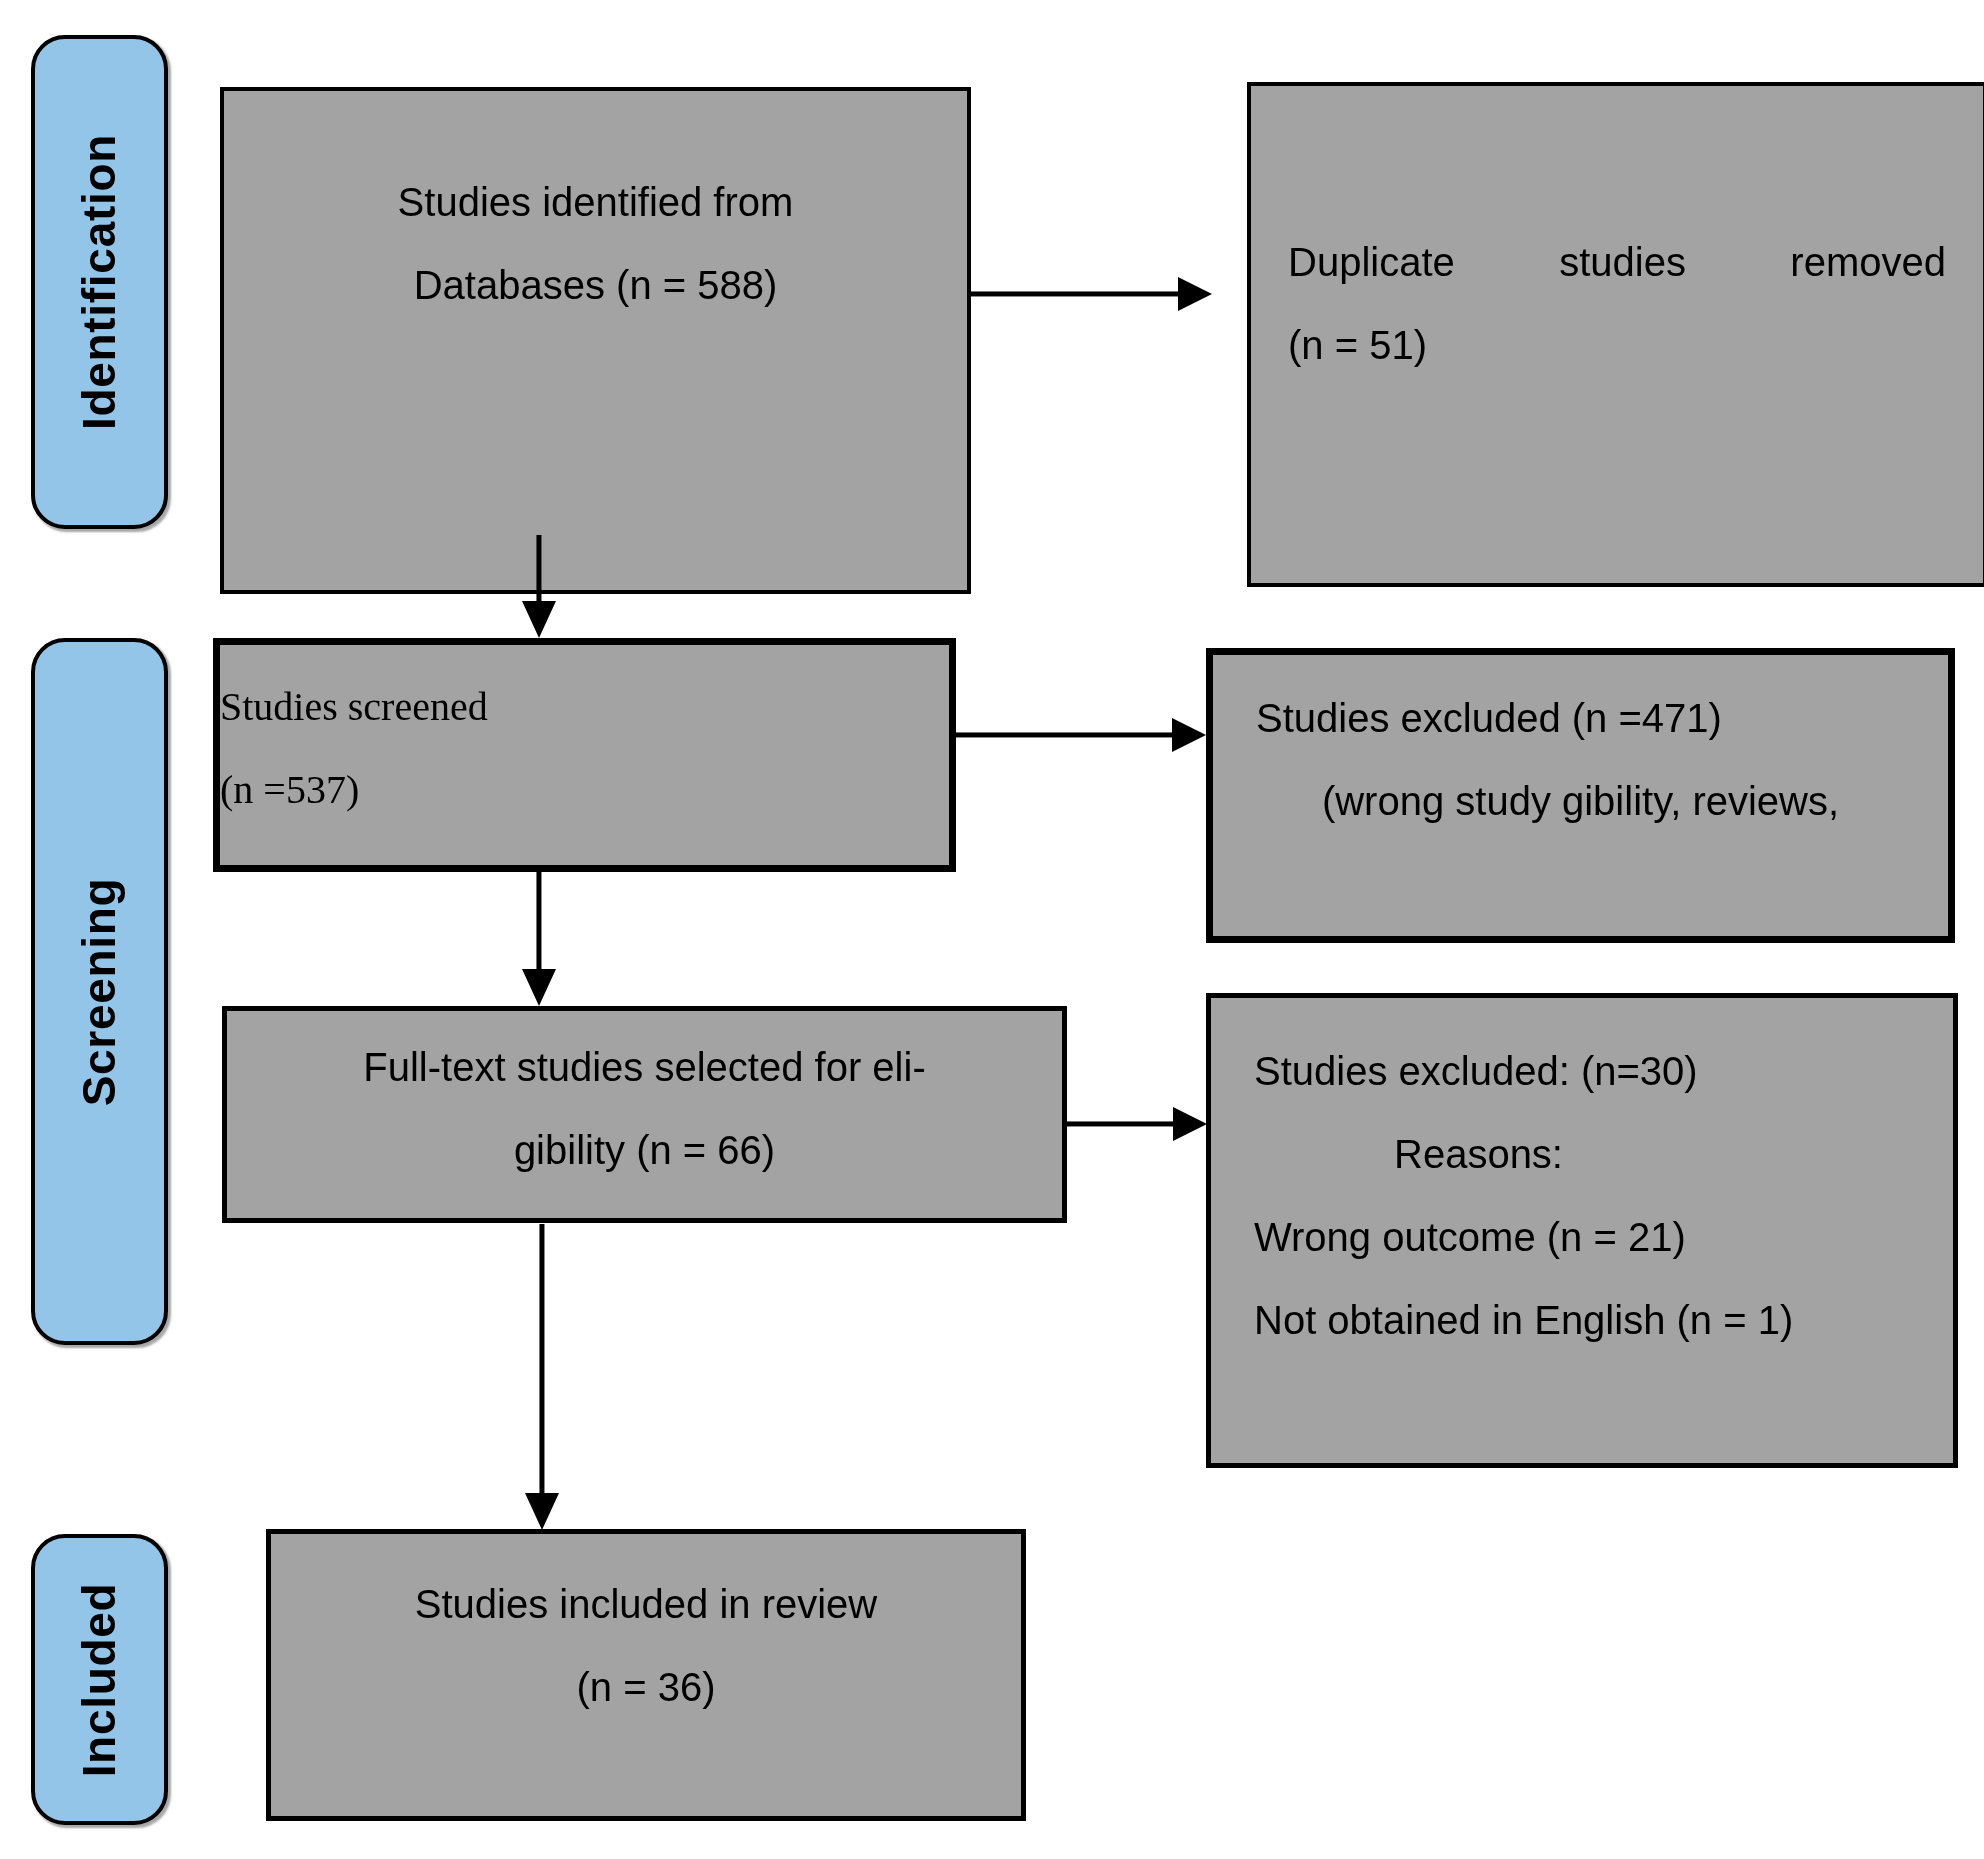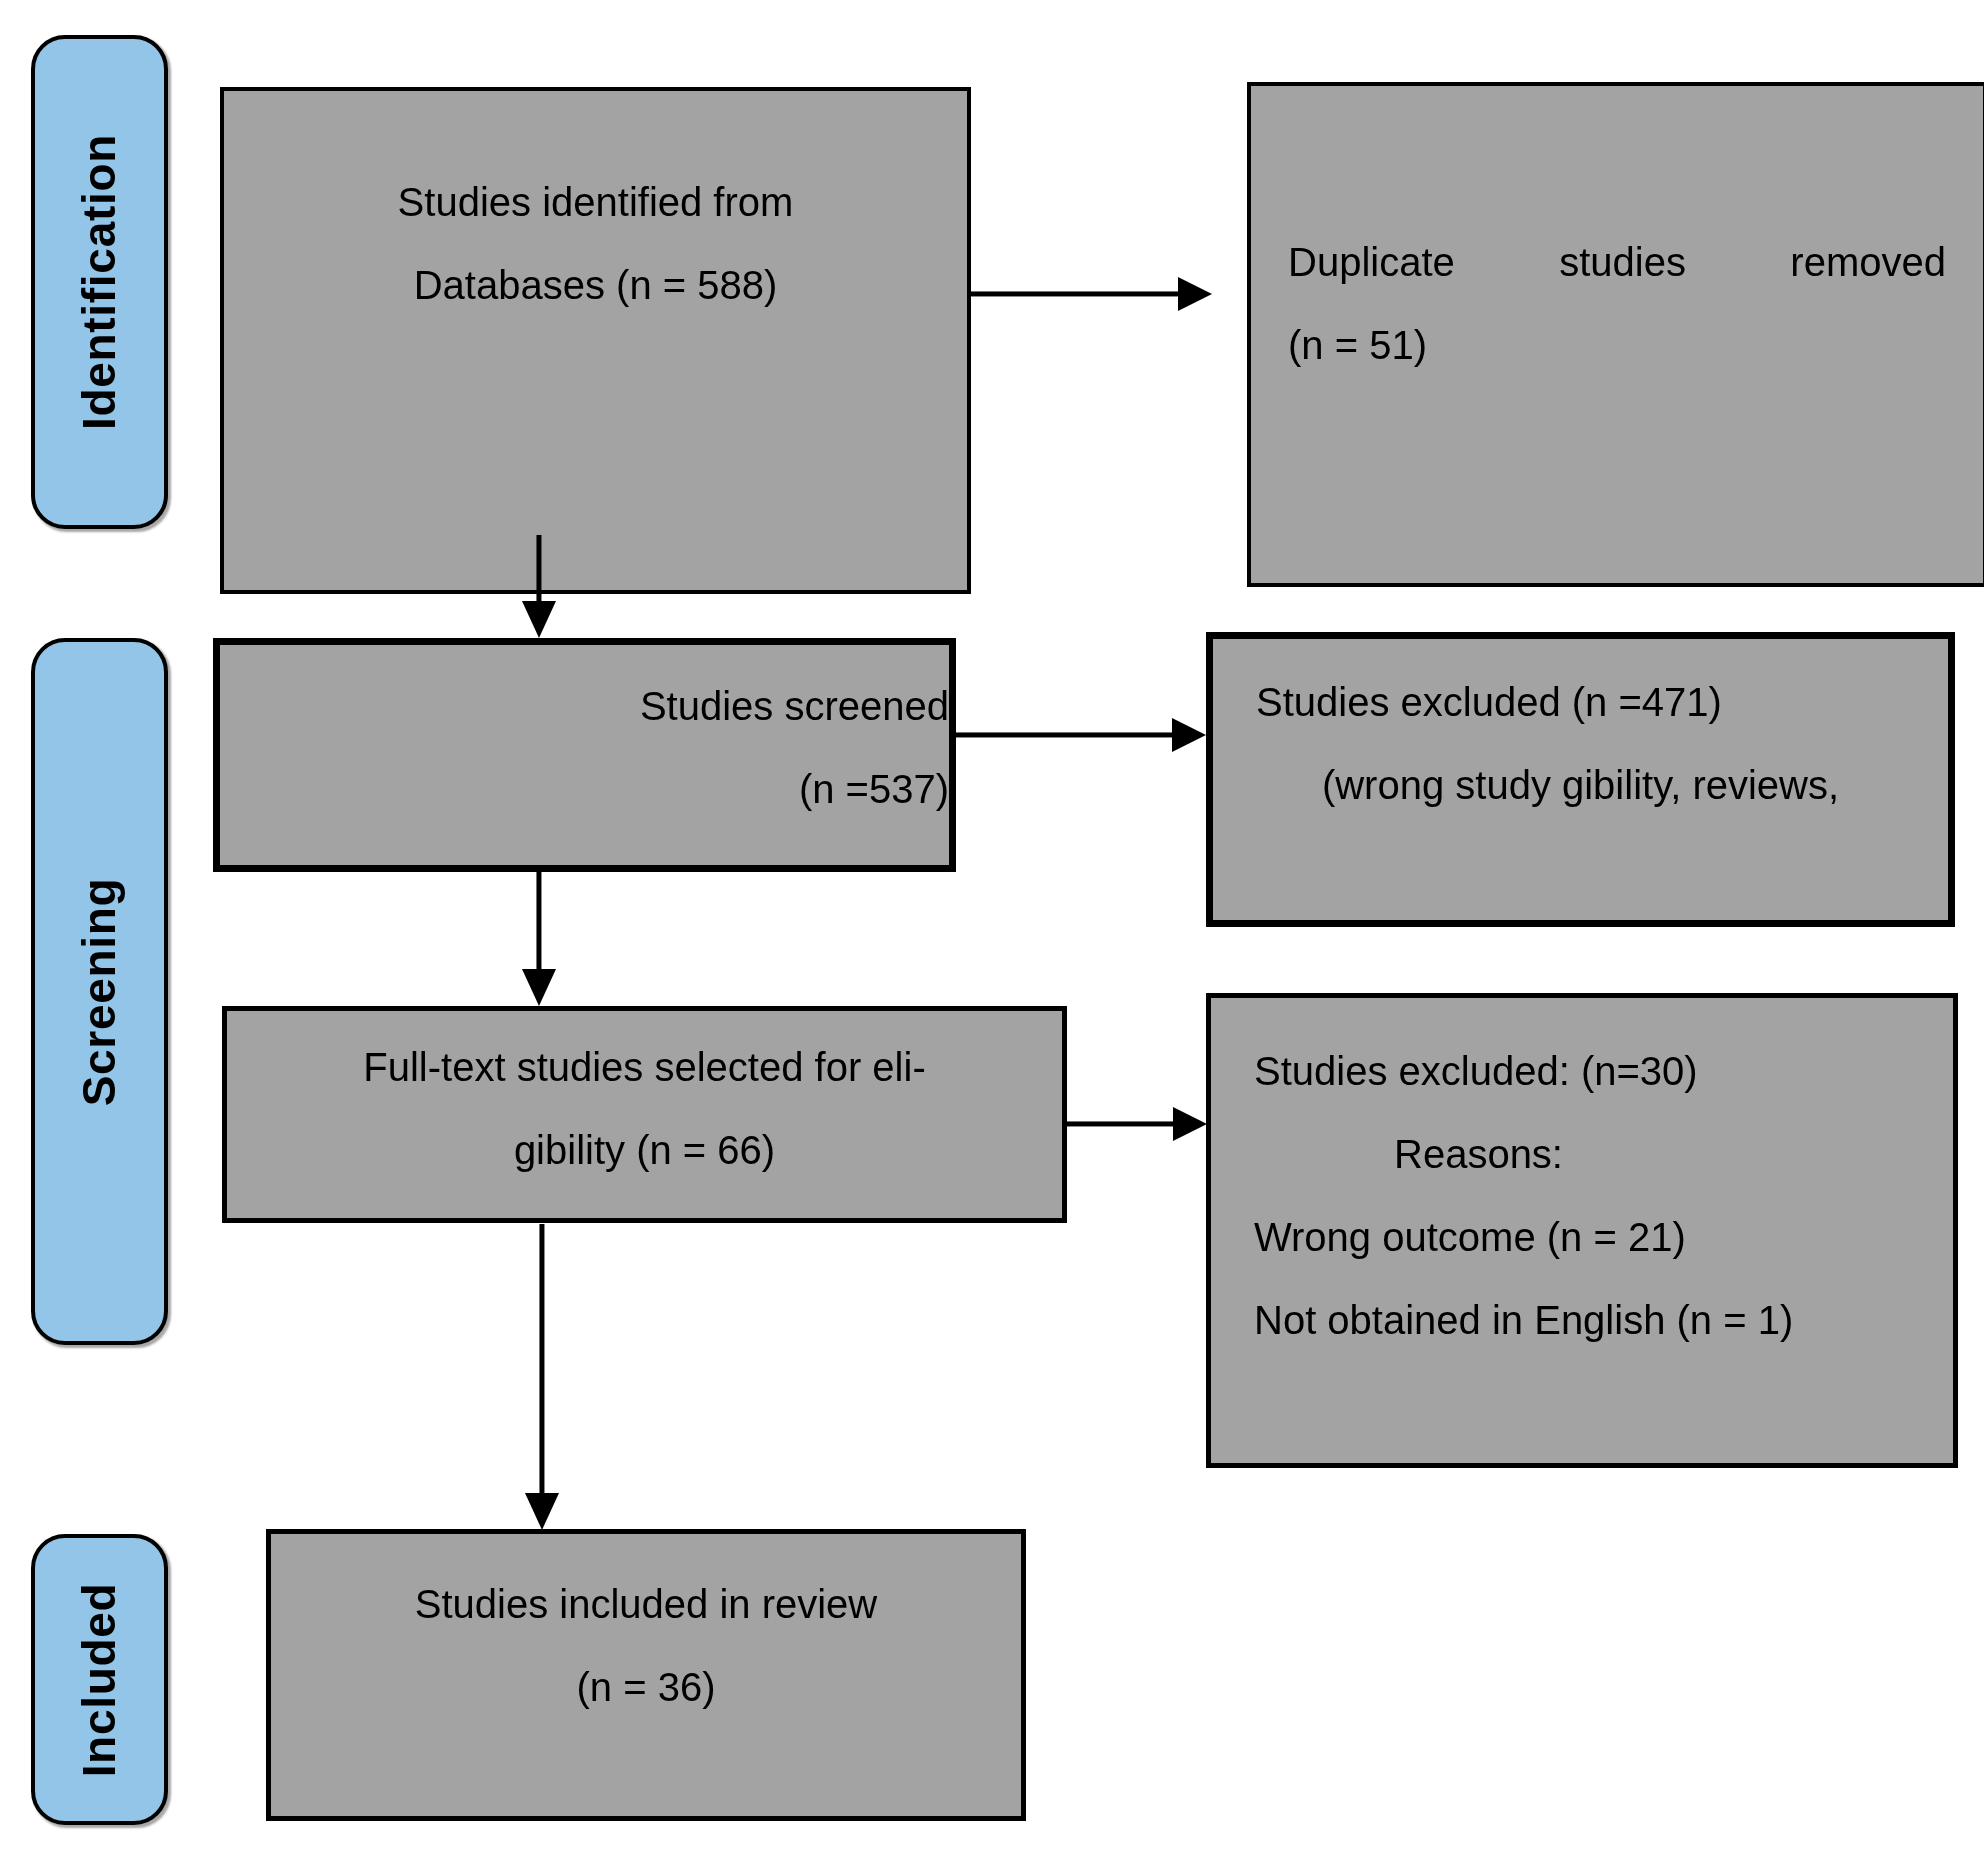--- a/index.html
+++ b/index.html
@@ -43,29 +43,29 @@
   .box {
     position: absolute;
     background: #a3a3a3;
     border: 5.9px solid var(--outline, #000);
     font-size: 40px;
     line-height: 83px;
   }
   #box-identified         { left: 220px;  top: 87px;  width: 751px; height: 507px; border-width: 4.4px; }
   #box-duplicates         { left: 1247px; top: 82px;  width: 740px; height: 505px; border-width: 4.4px; padding-left: 11px; }
   #box-screened           { left: 213px;  top: 638px;  width: 743px; height: 234px; border-width: 7.3px; }
-  #box-excluded-screening { left: 1206px; top: 632px;  width: 749px; height: 295px; border-width: 7.3px; }
+  #box-excluded-screening { left: 1206px; top: 648px;  width: 749px; height: 295px; border-width: 7.3px; }
   #box-fulltext           { left: 222px;  top: 1006px; width: 845px; height: 217px; }
   #box-excluded-fulltext  { left: 1206px; top: 993px; width: 752px; height: 475px; }
   #box-included           { left: 266px;  top: 1529px; width: 760px; height: 292px; }
 
   .box-text { position: absolute; left: 0; right: 0; }
   #box-identified .box-text         { top: 70px;  text-align: center; }
   #box-duplicates .box-text         { top: 135px; padding: 0 37px; text-align: left; }
-  #box-screened .box-text           { top: 20px;  text-align: right; }
+  #box-screened .box-text           { top: 20px;  text-align: left; font-family: Liberation Serif, serif; }
   #box-excluded-screening .box-text { top: 22px;  text-align: center; }
   #box-excluded-screening .line:first-child { text-align: left; padding-left: 43px; }
   #box-fulltext .box-text           { top: 15.4px;  text-align: center; }
   #box-excluded-fulltext .box-text  { top: 32px;  text-align: left; padding-left: 43px; padding-right: 11.8px; }
   #box-excluded-fulltext .line:nth-child(2) { padding-left: 140px; }
   #box-included .box-text           { top: 29px;  text-align: center; }
 
   
   .justify-words { display: flex; justify-content: space-between; }
   .justify-words span { display: inline-block; }

